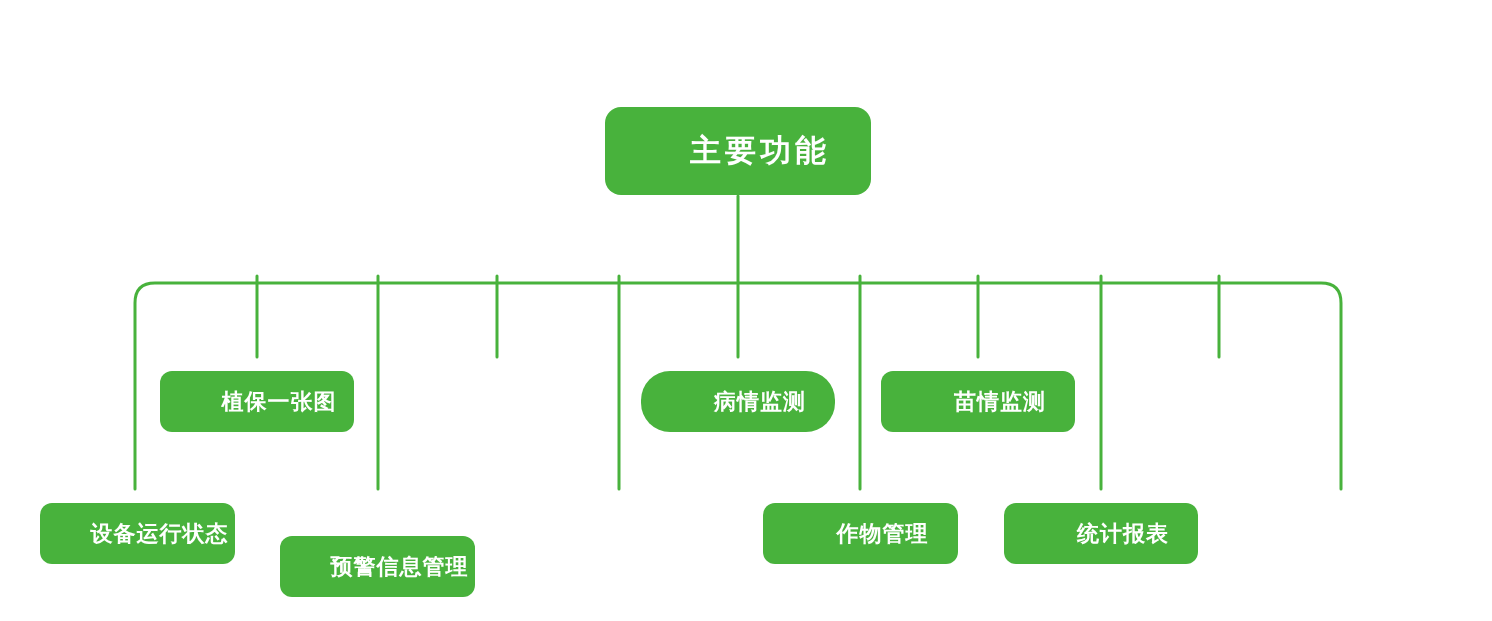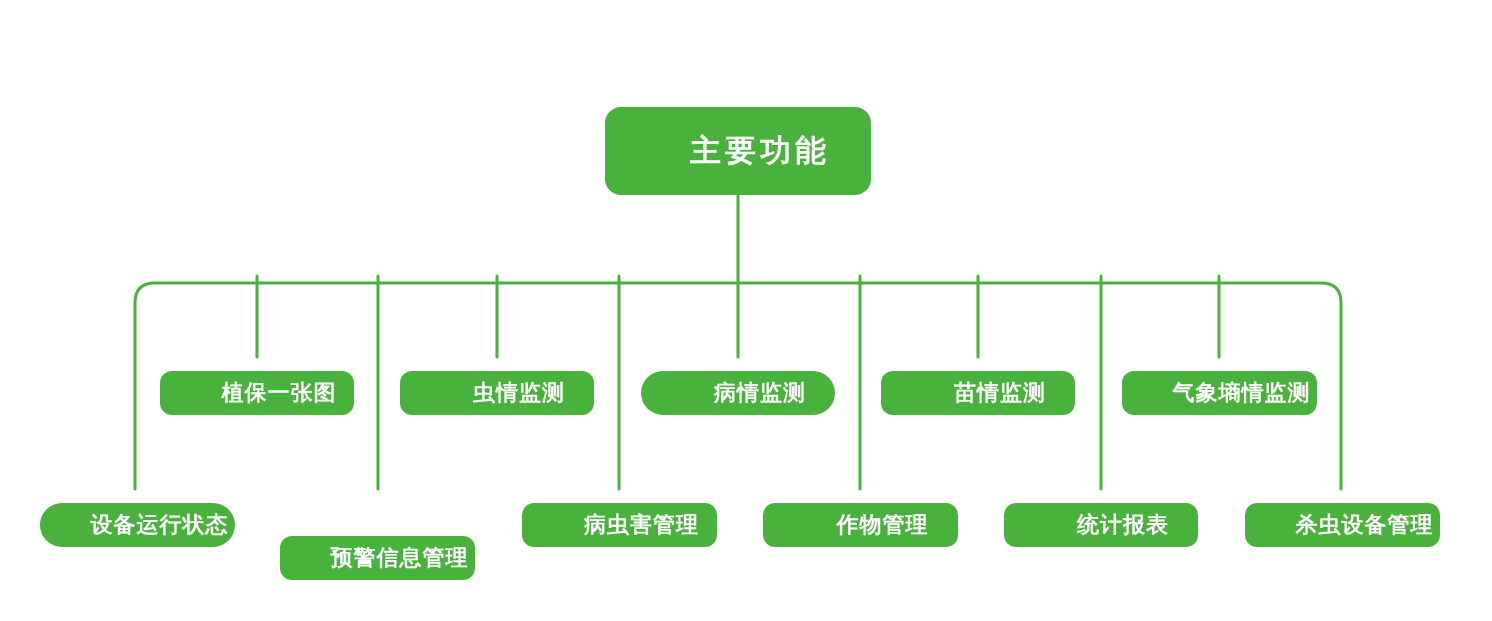--- a/index.html
+++ b/index.html
@@ -35,21 +35,21 @@
     white-space:nowrap;
     padding-left:44px;
   }
   .node.root{
     width:266px;height:88px;
     border-radius:16px;
     font-size:31px;
     letter-spacing:4px;
   }
   .node.child{
-    height:44px;
+    height:61px;
     border-radius:12px;
     font-size:22px;
     letter-spacing:1px;
   }
 </style>
 </head>
 <body>
 
 <div class="canvas">
 
@@ -66,25 +66,21 @@
 
     <path class="connector" d="M 378 276 L 378 489"></path>
     <path class="connector" d="M 619 276 L 619 489"></path>
     <path class="connector" d="M 860 276 L 860 489"></path>
     <path class="connector" d="M 1101 276 L 1101 489"></path>
   </svg>
 
   <div class="node root" style="left:605px;top:107px;">主要功能</div>
 
   <div class="node child" style="left:160px;top:371px;width:194px;">植保一张图</div>
-  <div class="node child" style="left:400px;top:371px;width:194px;">虫情监测</div>
   <div class="node child" style="left:641px;top:371px;width:194px;border-radius:29px;">病情监测</div>
   <div class="node child" style="left:881px;top:371px;width:194px;text-align:center;">苗情监测</div>
-  <div class="node child" style="left:1122px;top:371px;width:195px;">气象墒情监测</div>
 
-  <div class="node child" style="left:40px;top:503px;width:195px;border-radius:22px;">设备运行状态</div>
+  <div class="node child" style="left:40px;top:503px;width:195px;">设备运行状态</div>
   <div class="node child" style="left:280px;top:503px;width:195px;margin-top:33px;">预警信息管理</div>
-  <div class="node child" style="left:522px;top:503px;width:195px;">病虫害管理</div>
   <div class="node child" style="left:1004px;top:503px;width:194px;">统计报表</div>
   <div class="node child" style="left:763px;top:503px;width:195px;">作物管理</div>
-  <div class="node child" style="left:1245px;top:503px;width:195px;">杀虫设备管理</div>
 
 </div>
 
 </body></html>

